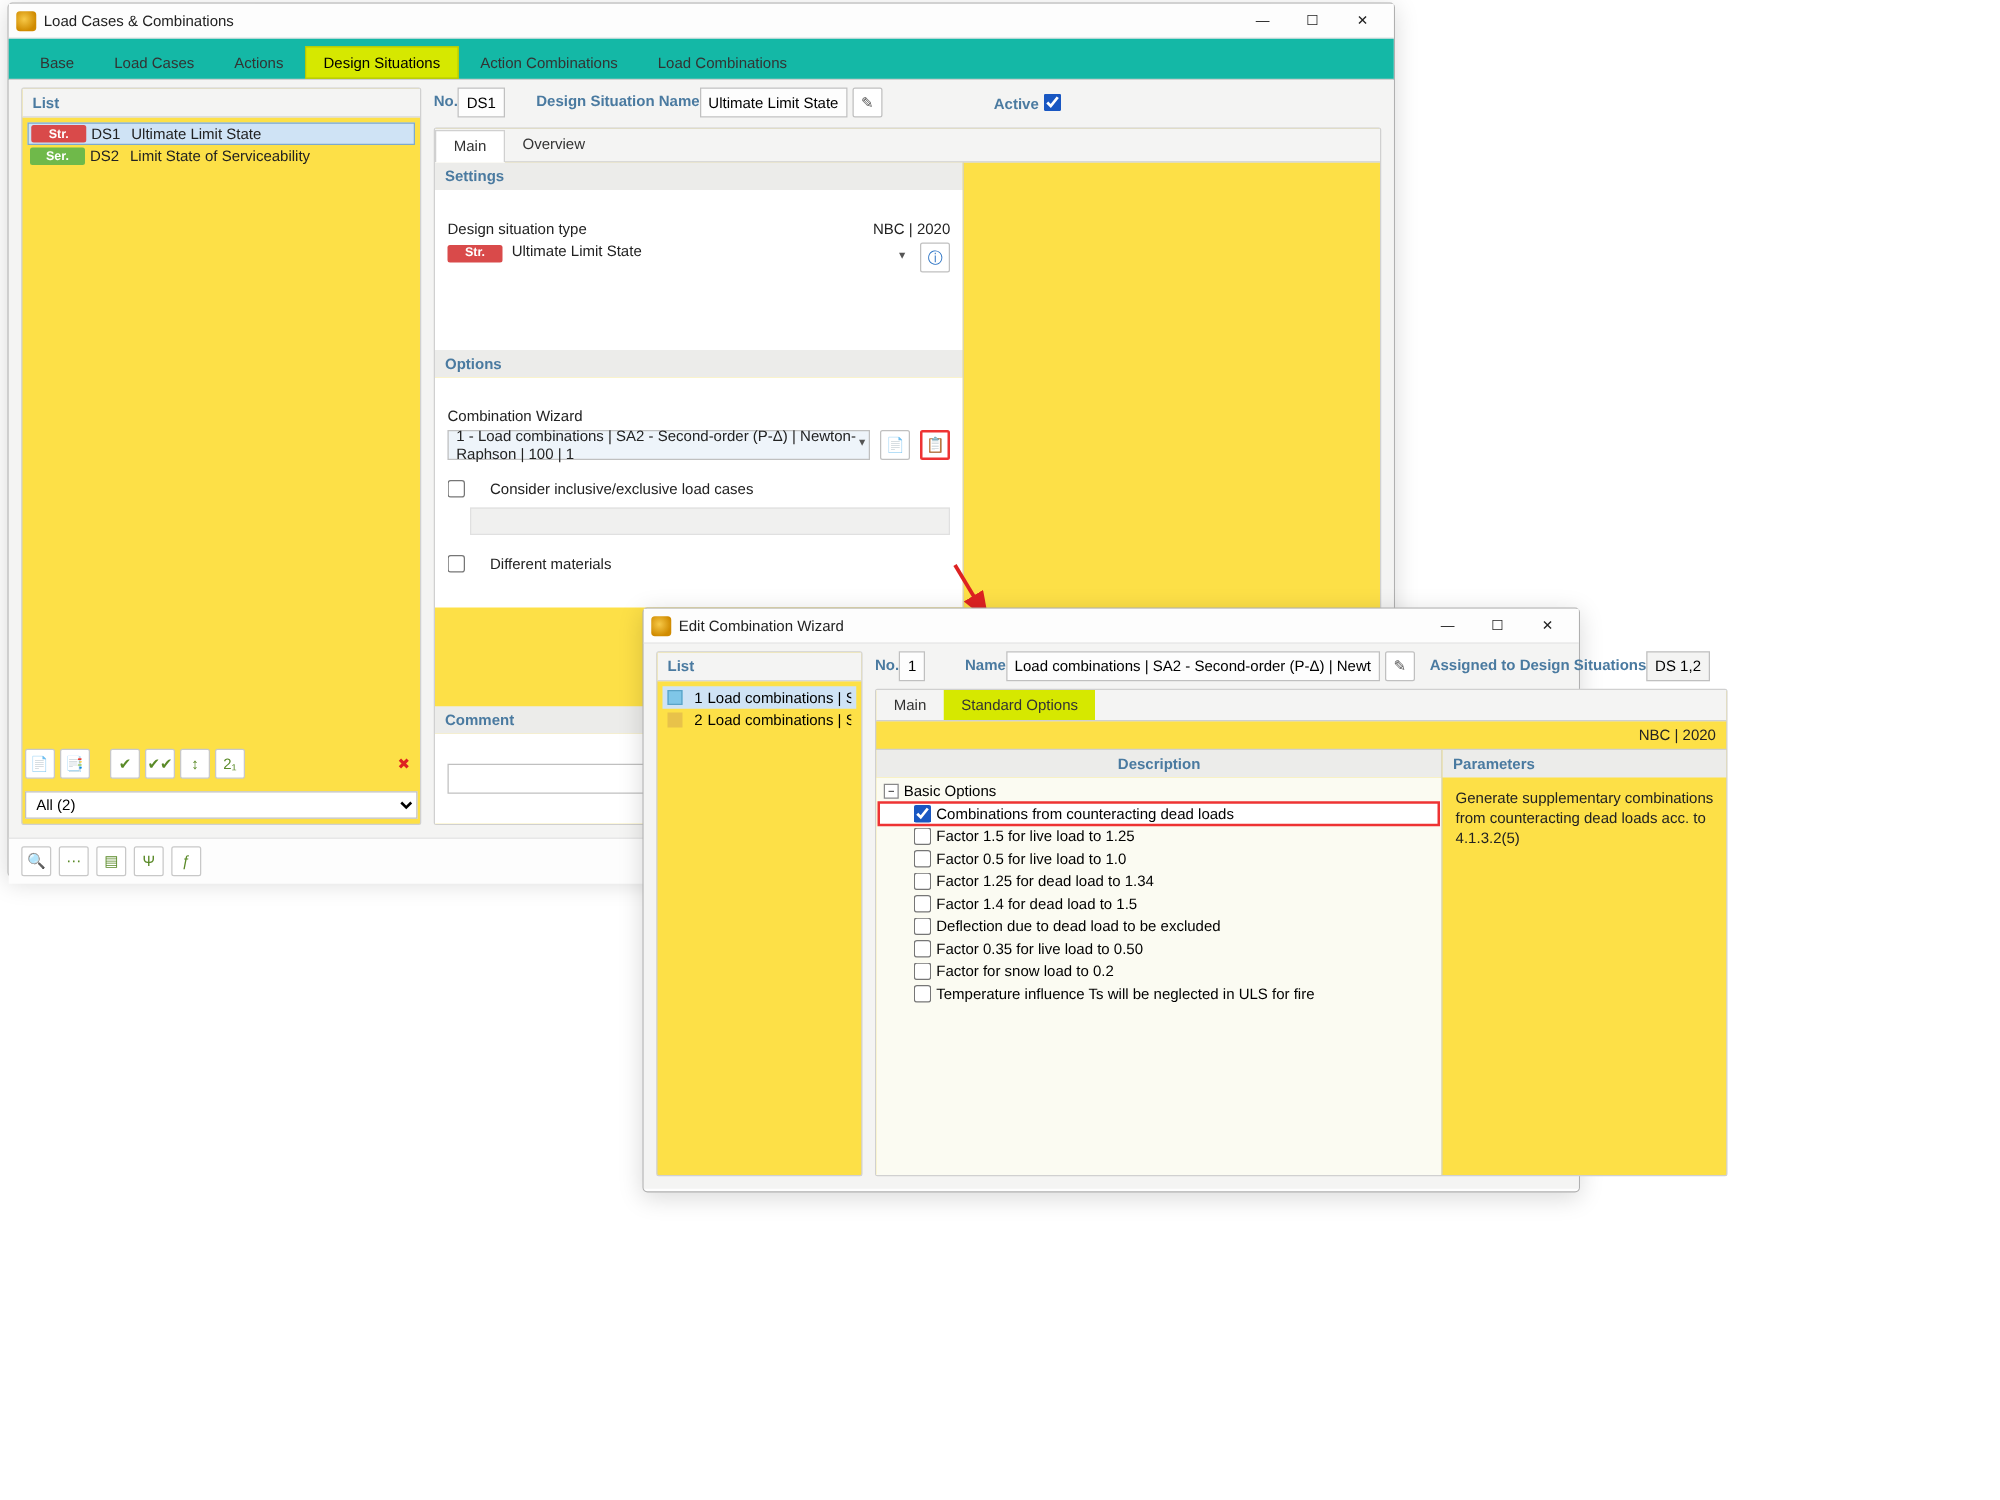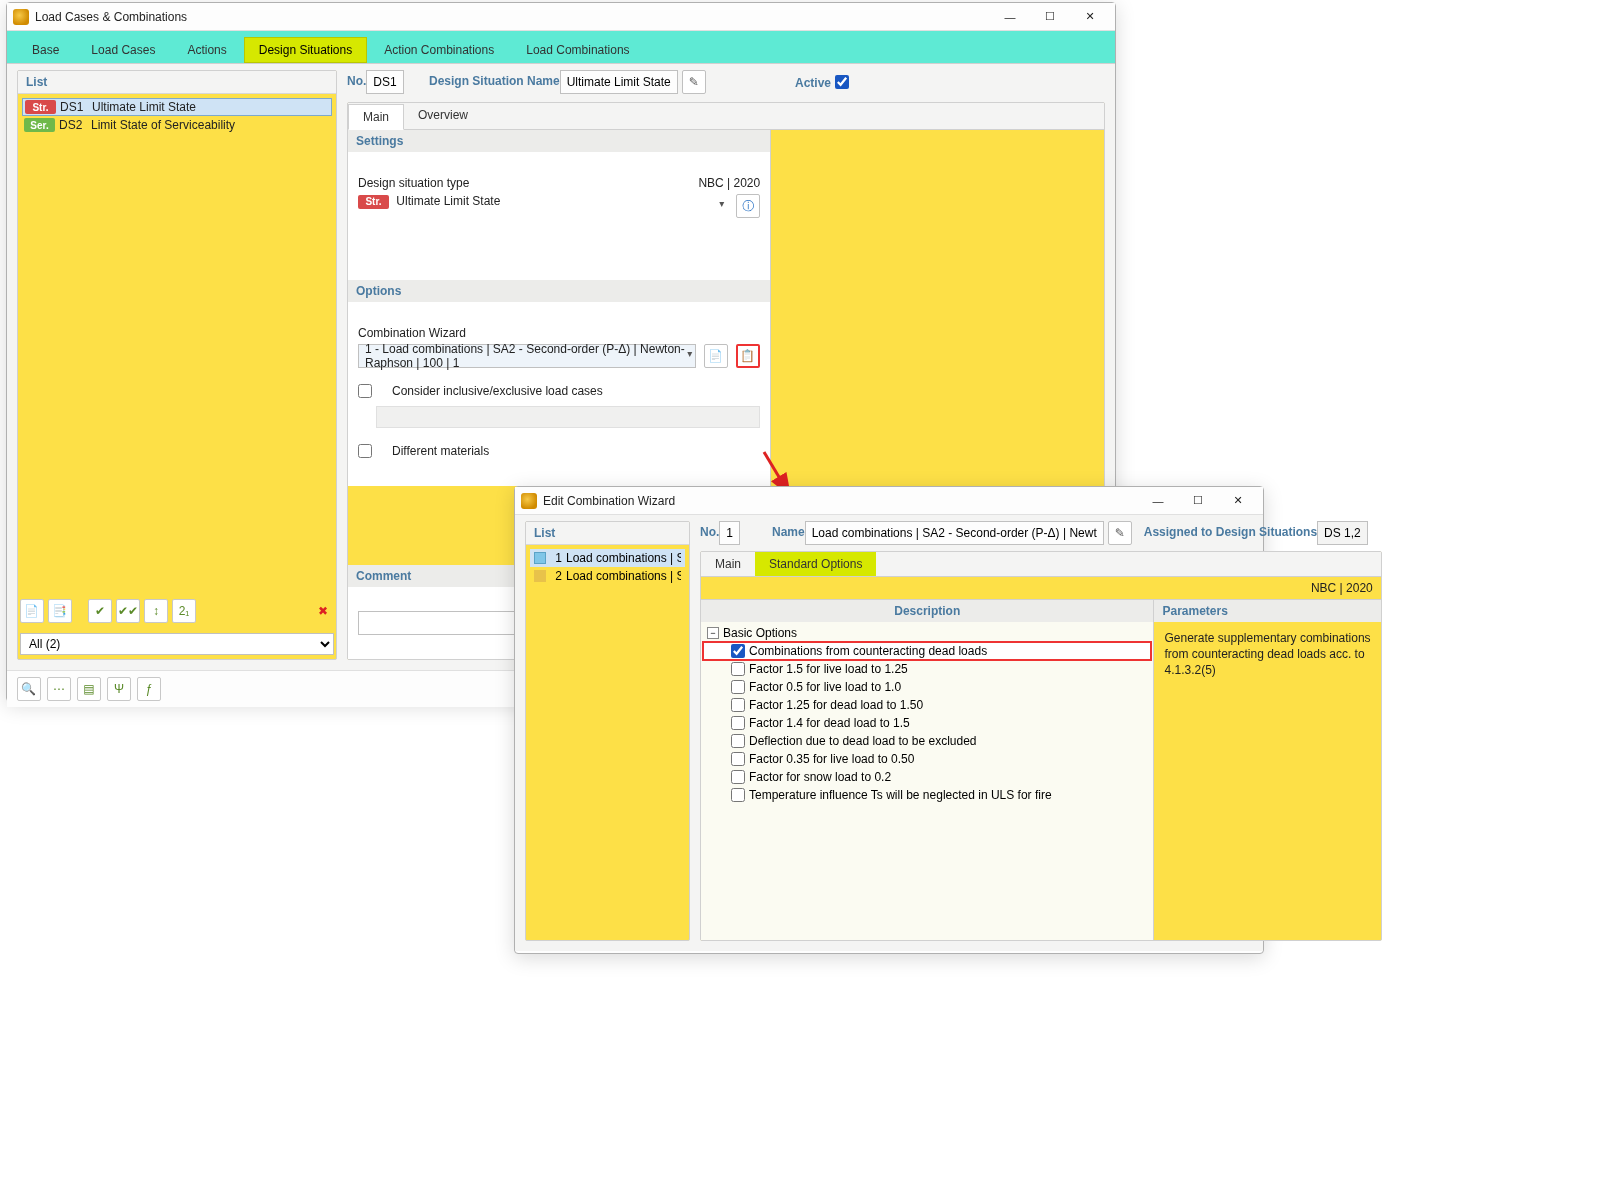--- a/index.html
+++ b/index.html
@@ -5,33 +5,33 @@
 * { box-sizing: border-box; margin: 0; padding: 0; font-family: "Segoe UI", Tahoma, sans-serif; }
 body { background: #ffffff; width: 1600px; height: 1200px; position: relative; overflow: hidden; }
 
 .window { position: absolute; background: #fefefe; border: 1px solid #b0b0b0; border-radius: 4px; box-shadow: 0 4px 20px rgba(0,0,0,0.15); }
 .titlebar { display: flex; align-items: center; height: 28px; padding: 0 6px; background: #fdfdfd; border-bottom: 1px solid #e0e0e0; }
 .titlebar .app-icon { width: 16px; height: 16px; margin-right: 6px; background: radial-gradient(circle at 40% 40%, #f7c948, #d08b00 70%); border-radius: 3px; }
 .titlebar .title { font-size: 12px; color: #222; flex: 1; }
 .winbtns { display: flex; gap: 2px; }
 .winbtn { width: 38px; height: 22px; display: flex; align-items: center; justify-content: center; font-size: 11px; color: #222; border-radius: 2px; }
 
-.tabs { display: flex; background: #5eead4; padding: 6px 10px 0 10px; border-bottom: 1px solid #d0d0d0; gap: 2px; }
+.tabs { display: flex; background: #14b8a6; padding: 6px 10px 0 10px; border-bottom: 1px solid #d0d0d0; gap: 2px; }
 .tab { padding: 5px 14px; font-size: 12px; color: #333; cursor: pointer; border: 1px solid transparent; }
 .tab.active { background: #d6e800; color: #000; border: 1px solid #b9c700; }
 
 .body { display: flex; gap: 10px; padding: 6px 10px 10px 10px; background: #f4f4f3; }
 .panel { background: #fde047; border: 1px solid #d0d0d0; border-radius: 2px; }
 .panel-header { font-size: 12px; font-weight: 600; color: #4a7aa0; padding: 4px 8px; background: #f4f4f3; border-bottom: 1px solid #d8d8d8; }
 .panel-body { padding: 4px; }
 
 .leftcol { width: 320px; display: flex; flex-direction: column; }
 .list-row { display: flex; align-items: center; font-size: 12px; height: 18px; padding: 0 2px; cursor: pointer; }
 .list-row.selected { background: #cfe3f5; border: 1px solid #7ea9cc; }
-.badge { width: 31px; height: 14px; font-size: 10px; display: inline-flex; align-items: center; justify-content: center; border-radius: 2px; margin-right: 4px; color: #fff; font-weight: 600; }
+.badge { width: 44px; height: 14px; font-size: 10px; display: inline-flex; align-items: center; justify-content: center; border-radius: 2px; margin-right: 4px; color: #fff; font-weight: 600; }
 .badge.str { background: #d94a4a; }
 .badge.ser { background: #6fb94a; }
 .list-row .code { width: 32px; color: #222; }
 .list-row .name { flex: 1; color: #222; }
 
 .toolbar-bottom { display: flex; gap: 4px; padding: 6px 2px; align-items: center; }
 .tbtn { width: 24px; height: 24px; border: 1px solid #c8c8c8; border-radius: 2px; background: #fff; display: flex; align-items: center; justify-content: center; font-size: 12px; color: #5a8a28; cursor: pointer; }
 .tbtn.red { color: #d22; border: none; background: transparent; width: 22px; }
 .filterrow { display: flex; align-items: center; gap: 6px; padding: 4px 2px; }
 .filterrow select, .combo { flex: 1; height: 22px; font-size: 12px; border: 1px solid #c0c0c0; background: #fff; padding: 0 4px; }
@@ -329,21 +329,21 @@
                   <div class="tree-row checkbox-item">
                     <input type="checkbox" style="">
                     <span>Factor 1.5 for live load to 1.25</span>
                   </div>
                   <div class="tree-row checkbox-item">
                     <input type="checkbox" style="">
                     <span>Factor 0.5 for live load to 1.0</span>
                   </div>
                   <div class="tree-row checkbox-item">
                     <input type="checkbox" style="">
-                    <span>Factor 1.25 for dead load to 1.50</span>
+                    <span>Factor 1.25 for dead load to 1.34</span>
                   </div>
                   <div class="tree-row checkbox-item">
                     <input type="checkbox" style="">
                     <span>Factor 1.4 for dead load to 1.5</span>
                   </div>
                   <div class="tree-row checkbox-item">
                     <input type="checkbox" style="">
                     <span>Deflection due to dead load to be excluded</span>
                   </div>
                   <div class="tree-row checkbox-item">

